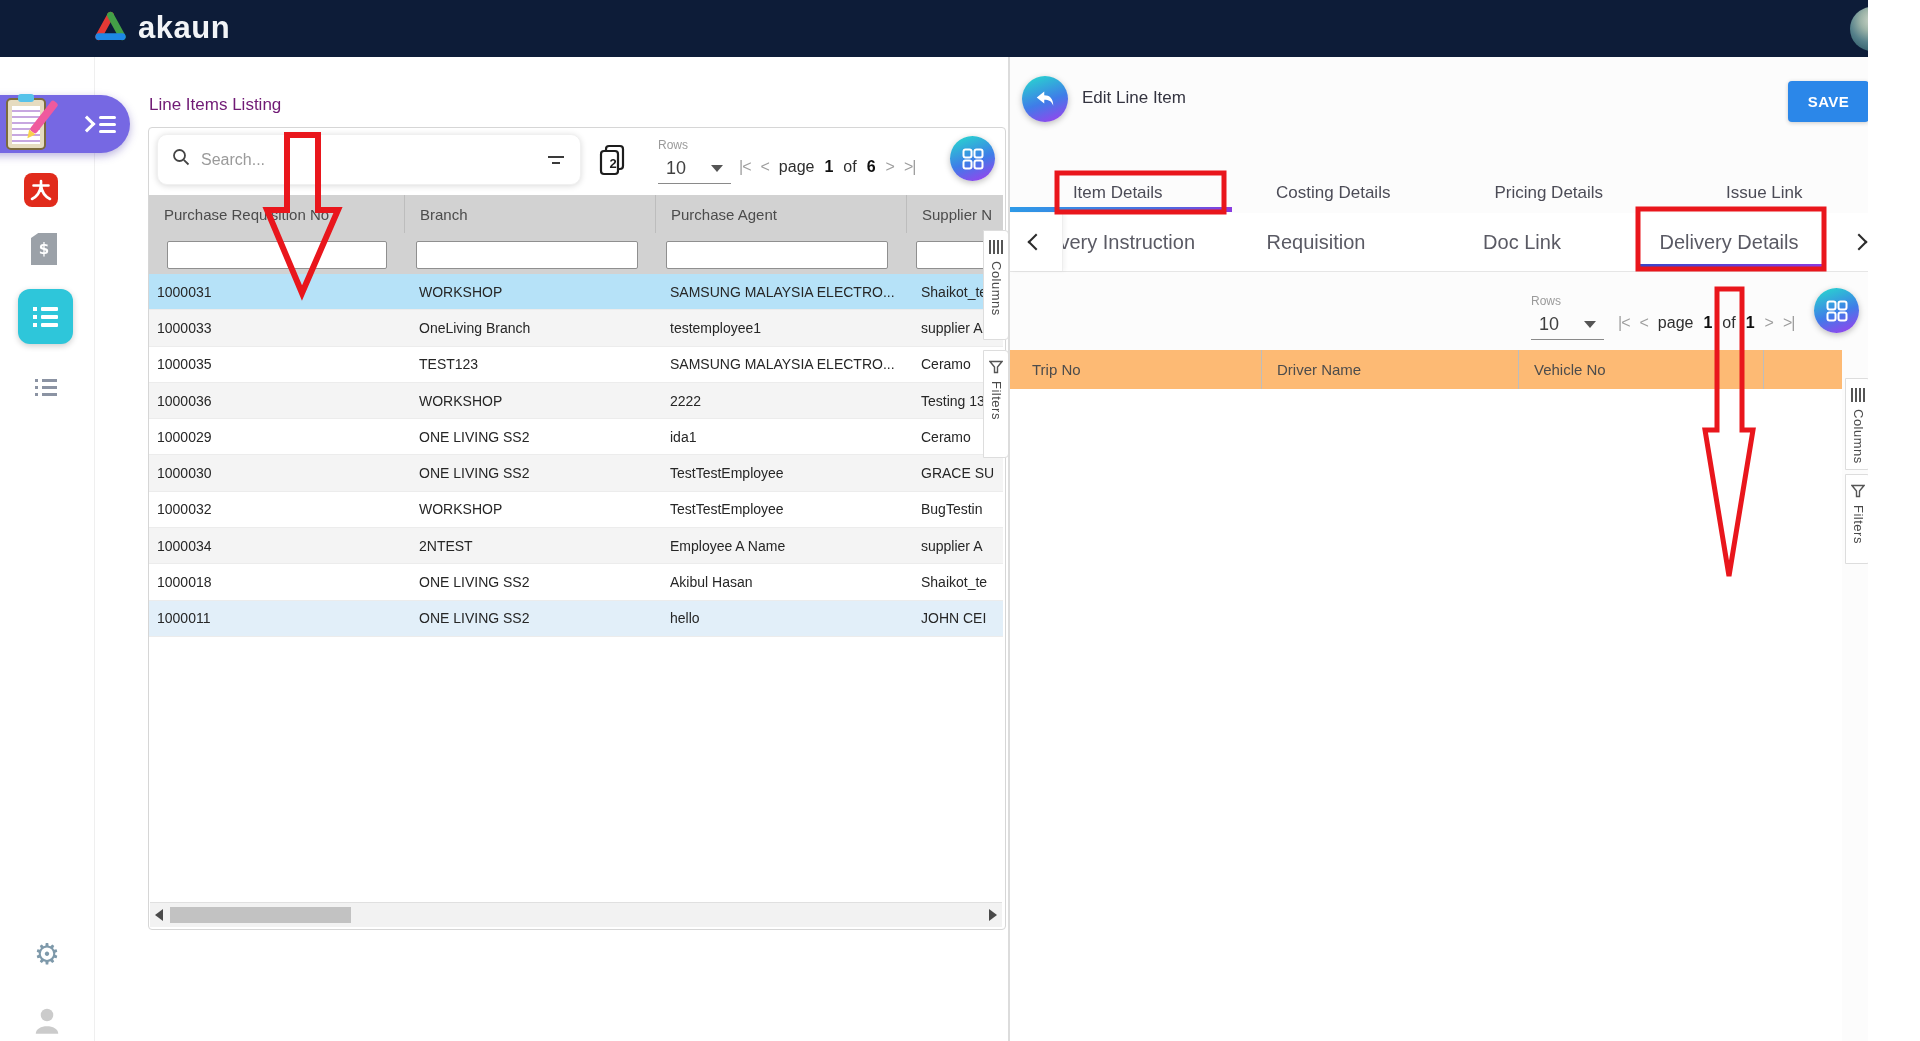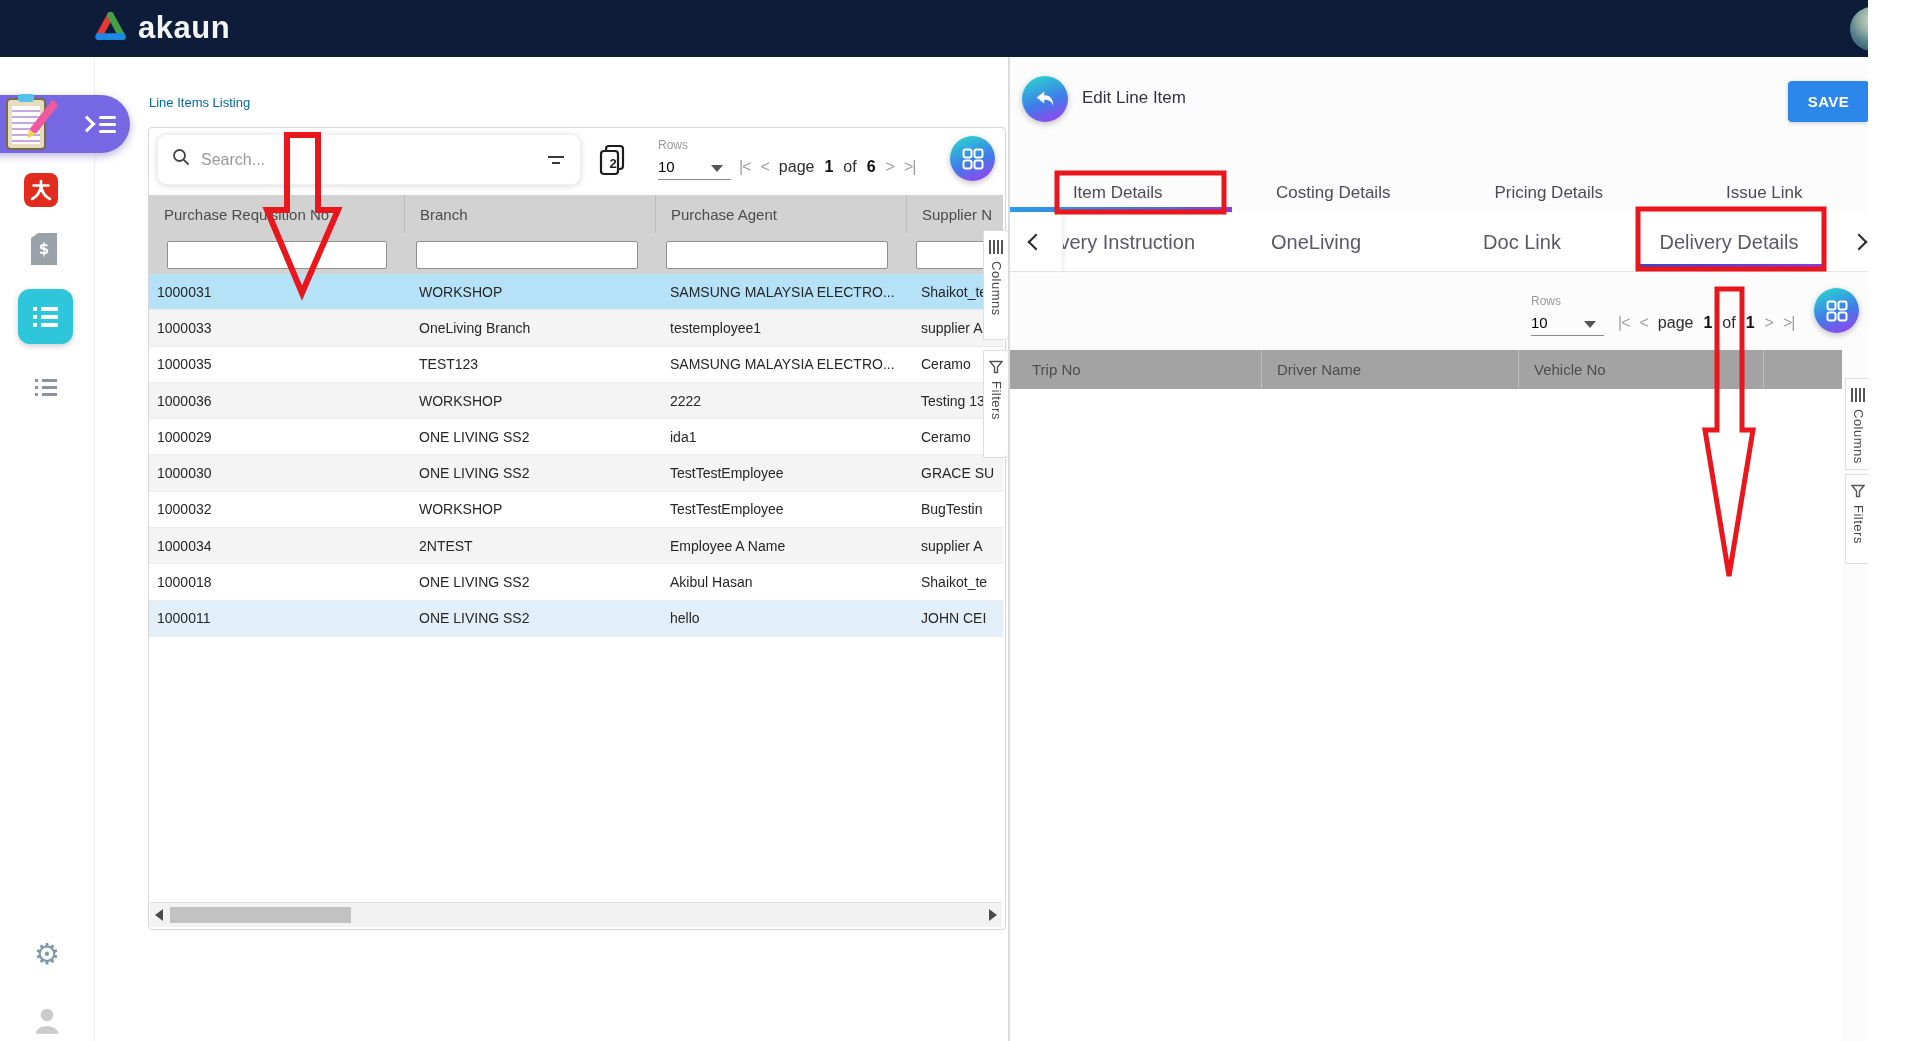--- a/index.html
+++ b/index.html
@@ -29,33 +29,33 @@
   .red-app{left:24px;top:116px;width:34px;height:34px;background:#e12b1c;border-radius:8px;}
   .doc-icon{left:31px;top:176px;width:26px;height:32px;background:#9ba1a8;
             clip-path:polygon(28% 0,100% 0,100% 100%,0 100%,0 16%);
             color:#fff;font-weight:bold;font-size:15px;font-family:"DejaVu Sans",sans-serif;}
   .teal-tile{left:18px;top:232px;width:55px;height:55px;background:var(--active-tile,#2ec6da);border-radius:12px;box-shadow:0 2px 6px rgba(0,0,0,.2);}
   .list-gray{left:31px;top:318px;width:30px;height:24px;}
   .gear{left:30px;top:880px;width:34px;height:34px;font-size:29px;color:#7e99aa;font-family:"DejaVu Sans",sans-serif;line-height:34px;}
   .person{left:31px;top:947px;width:32px;height:32px;}
 
   
-  .page-title{position:absolute;left:149px;top:95px;font-size:13px;color:#0369a1;font-weight:500;text-align:center;}
+  .page-title{position:absolute;left:149px;top:95px;font-size:17px;color:#701a75;font-weight:500;text-align:center;}
   .card{position:absolute;left:148px;top:127px;width:856px;height:801px;background:#fff;border:1px solid #d6d6d6;border-radius:4px;overflow:hidden;}
   .search{position:absolute;left:8px;top:6px;width:422px;height:49px;border:1px solid #f0f0f0;border-radius:10px;
           box-shadow:0 1px 6px rgba(0,0,0,.15);display:flex;align-items:center;background:#fff;}
   .search input{border:none;outline:none;flex:1;font-size:16px;color:#444;margin-left:8px;font-family:"Liberation Sans",sans-serif;}
   .search input::placeholder{color:#9a9a9a;}
   .mag{margin-left:14px;}
   .flt-lines{margin-right:16px;display:flex;flex-direction:column;align-items:center;gap:4px;cursor:pointer;}
   .flt-lines i{display:block;height:2px;background:#3a3a3a;}
   .copy2{position:absolute;left:450px;top:16px;}
   .rows-ctl{position:absolute;display:flex;flex-direction:column;}
   .rows-ctl .rlab{font-size:12px;color:#9a9a9a;}
-  .rows-ctl .rval{font-size:15px;color:#000000;margin-top:6px;}
+  .rows-ctl .rval{font-size:18px;color:#404040;margin-top:6px;margin-left:8px;}
   .rows-ctl .rline{height:1px;background:#8a8a8a;margin-top:4px;}
   .tri-down{position:absolute;width:0;height:0;border-left:6px solid transparent;border-right:6px solid transparent;border-top:7px solid #555;}
   .pagin{position:absolute;display:flex;align-items:center;gap:10px;font-size:16px;}
   .pagin .nav{color:#9e9e9e;letter-spacing:-1px;}
   .pagin .word{color:#2e2e2e;}
   .pagin .num{color:#101010;font-weight:bold;}
   .grad-circle{border-radius:50%;background:linear-gradient(160deg,var(--grad-a,#28d5cf) 5%,var(--grad-m,#3f7ce8) 55%,var(--grad-b,#a43bee) 100%);
                display:flex;align-items:center;justify-content:center;box-shadow:0 2px 6px rgba(0,0,0,.25);}
   .lt-grid-btn{position:absolute;left:801px;top:8px;width:45px;height:45px;}
 
@@ -100,21 +100,21 @@
   .stabs{position:absolute;left:0;top:156px;width:883px;height:58px;background:#fff;border-bottom:1px solid #e6e6e6;}
   .stab{position:absolute;top:0;height:58px;display:flex;align-items:center;font-size:20px;color:#5a5a64;transform:translateX(-50%);white-space:nowrap;cursor:pointer;}
   .schev{position:absolute;top:0;width:52px;height:58px;background:#fff;display:flex;align-items:center;justify-content:center;cursor:pointer;z-index:2;}
   .schev.left{left:0;border-right:1px solid #eee;box-shadow:2px 0 4px rgba(0,0,0,.05);}
   .schev.right{left:815px;width:68px;}
   .cv{width:10px;height:10px;border-left:2.5px solid #2b2b2b;border-bottom:2.5px solid #2b2b2b;}
   .cv.lt{transform:rotate(45deg);}
   .cv.rt{transform:rotate(225deg);}
   .ind2{position:absolute;left:627px;top:207px;width:186px;height:7px;background:linear-gradient(90deg,#3946c8,#8a3be0);}
   .rt-grid-btn{position:absolute;left:804px;top:231px;width:45px;height:45px;}
-  .rhead{position:absolute;left:0;top:293px;width:832px;height:39px;background:#a3a3a3;display:grid;
+  .rhead{position:absolute;left:0;top:293px;width:832px;height:39px;background:#fdba74;display:grid;
          grid-template-columns:251px 257px 245px 1fr;align-items:center;}
   .rbody{position:absolute;left:0;top:332px;width:832px;height:652px;background:#fff;}
 
   
   .annotations{position:absolute;left:0;top:0;width:1920px;height:1041px;pointer-events:none;z-index:50;}
   .anno{stroke:var(--annotation-red,#e9161c);fill:none;}
 
   
   .wlist{display:flex;flex-direction:column;gap:4px;}
   .wlist .row{display:flex;gap:4px;align-items:center;}
@@ -373,21 +373,21 @@
     <div class="ptabs">
       <div class="ptab">Item Details</div>
       <div class="ptab">Costing Details</div>
       <div class="ptab">Pricing Details</div>
       <div class="ptab">Issue Link</div>
     </div>
     <div class="ind1"></div>
 
     <div class="stabs">
       <span class="stab" style="left:115px;">ivery Instruction</span>
-      <span class="stab" style="left:306px;">OneLiving</span>
+      <span class="stab" style="left:306px;">Requisition</span>
       <span class="stab" style="left:512px;">Doc Link</span>
       <span class="stab" style="left:719px;">Delivery Details</span>
       <div class="schev left">
           <span class="cv lt"></span>
         </div>
       <div class="schev right">
           <span class="cv rt"></span>
         </div>
     </div>
     <div class="ind2"></div>

